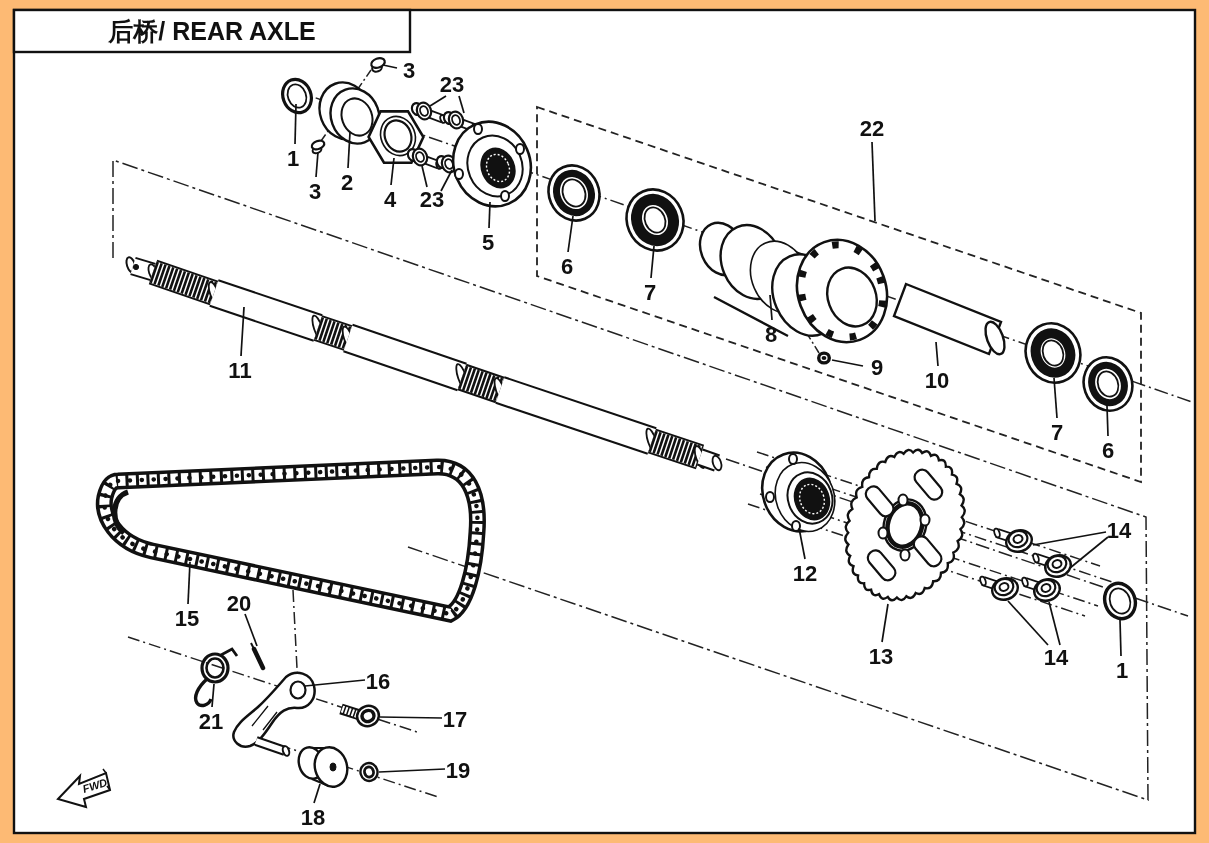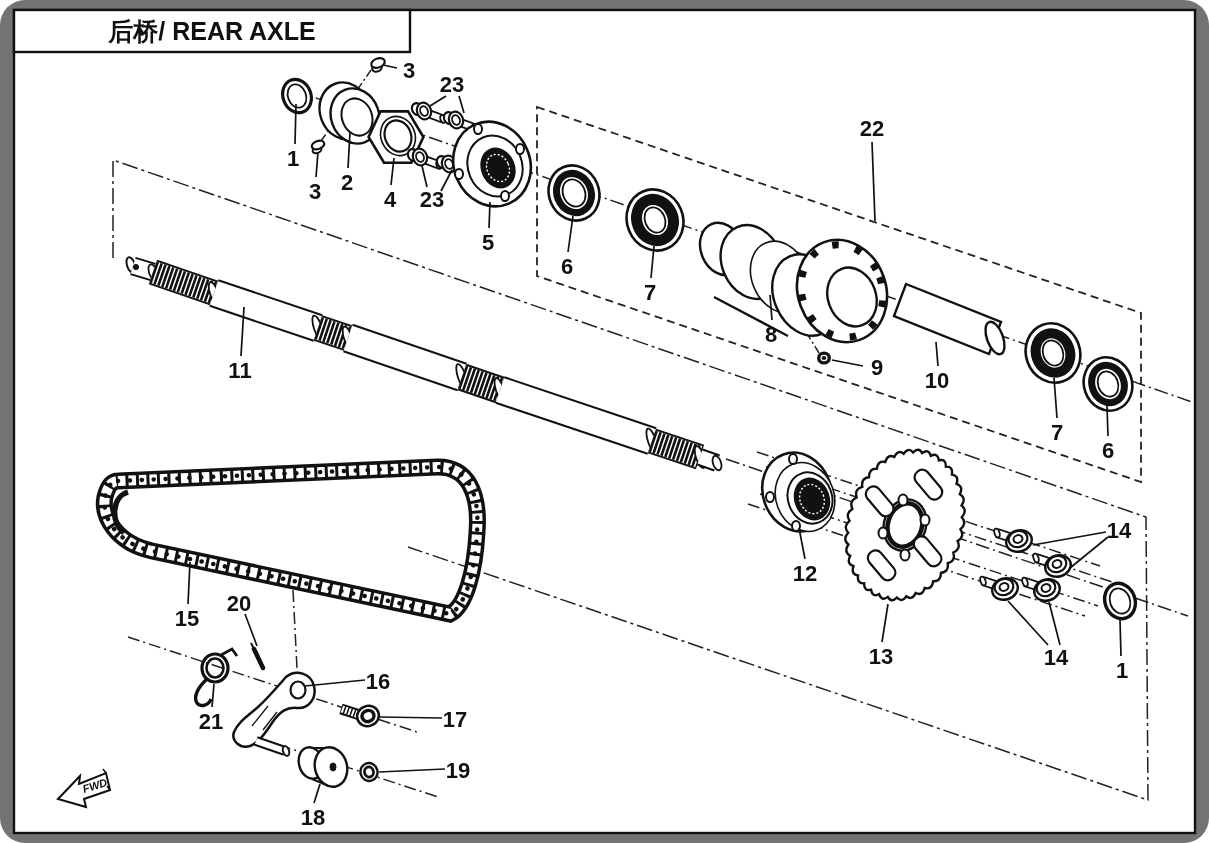--- a/index.html
+++ b/index.html
@@ -1,17 +1,17 @@
 <!DOCTYPE html>
 <html><head>
 <meta charset="utf-8">
 <style>
   html,body{margin:0;padding:0;background:#fff;}
-  .page{position:relative;width:1209px;height:843px;background:#737373;
-        font-family:"Liberation Sans", sans-serif;border-radius:25px;}
+  .page{position:relative;width:1209px;height:843px;background:#fdba74;
+        font-family:"Liberation Sans", sans-serif;}
   svg text.callout{font-family:"Liberation Sans",sans-serif;font-weight:bold;
         font-size:22px;fill:#111;}
   svg text.title-text{font-family:"Liberation Sans",sans-serif;font-weight:bold;
         font-size:25px;fill:#111;}
   svg text.fwd-text{font-family:"Liberation Sans",sans-serif;font-weight:bold;
         font-size:11px;fill:#111;font-style:italic;}
 </style>
 </head>
 <body>
 

